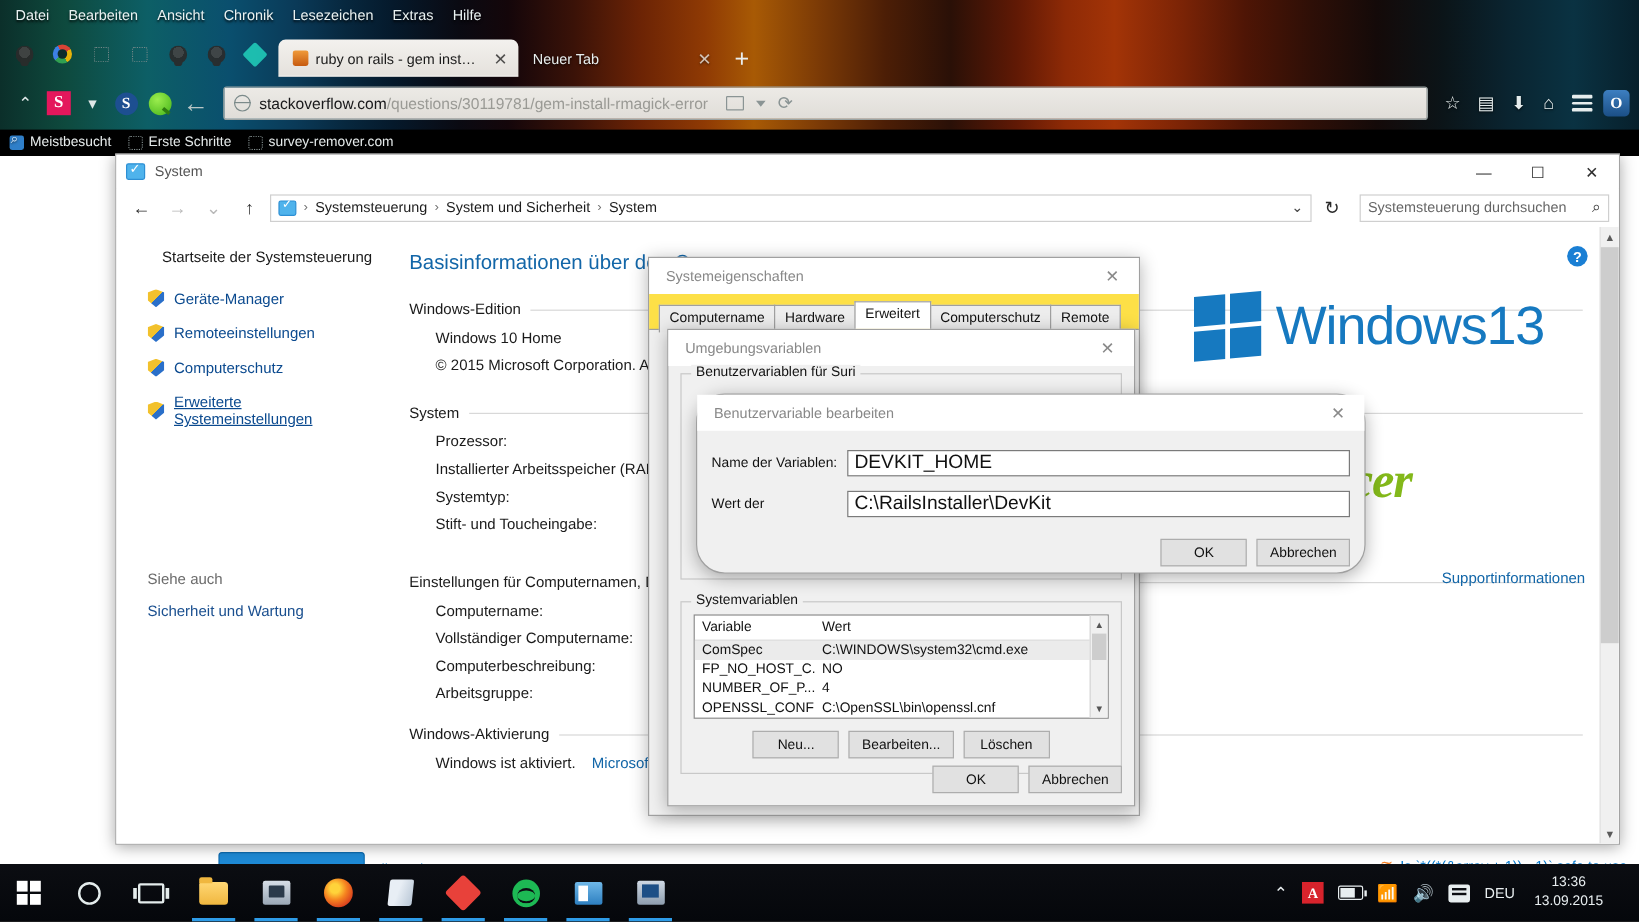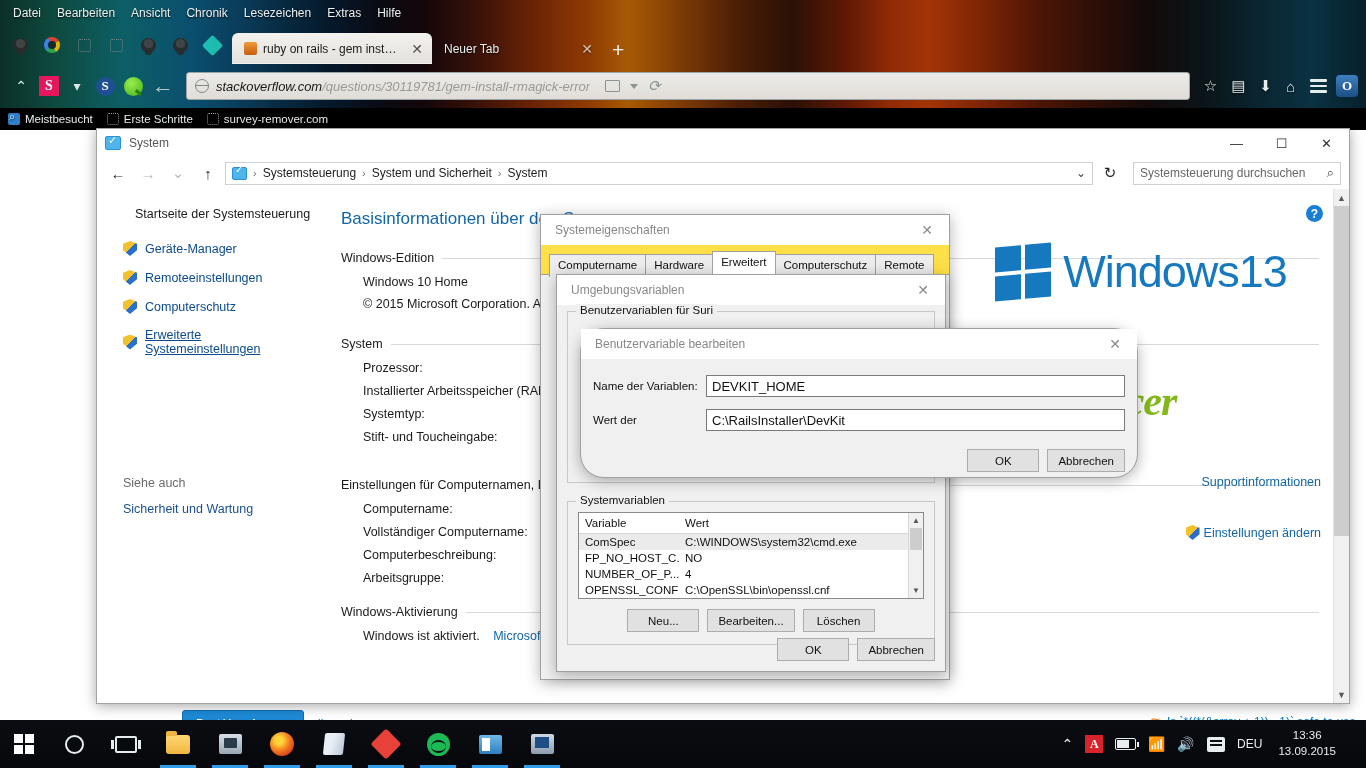--- a/index.html
+++ b/index.html
@@ -90,21 +90,20 @@
     background: radial-gradient(circle at 38% 32%, #9bed4e, #43b318); position: relative; }
   .q-green::after { content:""; position:absolute; right:1px; bottom:2px; width:7px; height:3px;
     background:#2e7d0f; transform: rotate(40deg); }
   .nav-back { font-size: 22px; color: #b9c6c6; padding: 0 4px; }
 
   .urlbar {
     flex: 1; height: 28px; margin: 0 6px; border-radius: 3px;
     background: linear-gradient(180deg,#eceae6,#e0ddd8);
     display: flex; align-items: center; padding: 0 8px; gap: 7px;
     border: 1px solid #9aa3a3;
-    font-style: italic;
   }
   .globe-ico { width: 14px; height: 14px; border-radius: 50%; border: 1.6px solid #7b8a8a;
     position: relative; flex: none; }
   .globe-ico::before { content:""; position:absolute; left:-1px; top:5px; width:14px; height:0;
     border-top: 1.4px solid #7b8a8a; }
   .url-text { font-size: 13px; color: #9a9a95; white-space: nowrap; overflow: hidden; }
   .url-text b { color: #18181a; font-weight: normal; }
   .url-right { display:flex; align-items:center; gap: 10px; padding-left: 8px; }
   .ico-reader { width:15px; height:12px; border:1.5px solid #8a9494; border-radius:1px; }
   .ico-caret { border-left: 4px solid transparent; border-right: 4px solid transparent;
@@ -276,21 +275,21 @@
   .env-btnrow { display: flex; gap: 8px; justify-content: center; margin-top: 10px; }
   .env-okrow { position: absolute; right: 10px; bottom: 10px; display: flex; gap: 8px; }
 
   
   .editvar { left: 580px; top: 328px; width: 558px; height: 150px; border-radius: 24px; }
   .ev-body { padding: 16px 12px 10px 12px; }
   .ev-row { display: flex; align-items: center; margin-bottom: 12px; }
   .ev-label { width: 113px; flex: none; font-size: 11.5px; color: #111; }
   .ev-input {
     flex: 1; height: 22px; border: 1px solid #7a7a7a; background: #fff;
-    font-size: 13px; color: #111; padding: 0 5px; display: flex; align-items: center;
+    font-size: 16px; color: #111; padding: 0 5px; display: flex; align-items: center;
     font-family: "Liberation Sans", sans-serif;
   }
   .ev-btns { display: flex; gap: 8px; justify-content: flex-end; margin-top: 18px; }
 
   
   .taskbar {
     position: absolute; left: 0; bottom: 0; width: 1366px; height: 48px;
     background: linear-gradient(180deg,#0b0d12 0%, #05070b 100%);
     display: flex; align-items: center;
   }
@@ -591,24 +590,20 @@
             <span class="win10-tile">
                 <i></i>
                 <i></i>
                 <i></i>
                 <i></i>
               </span>
             <span class="win10-text"><span>Windows</span><span>13</span></span>
           </div>
           <div class="acer-logo">acer</div>
           <div class="support-link">Supportinformationen</div>
-          <div class="change-settings">
-            <span class="shield"></span>
-            <span class="txt">Einstellungen ändern</span>
-          </div>
         </div>
 
         <div class="vscroll">
           <div class="arrow">▲</div>
           <div class="thumb"></div>
           <div class="arrow bot">▼</div>
         </div>
       </div>
     </div>
   </div>

